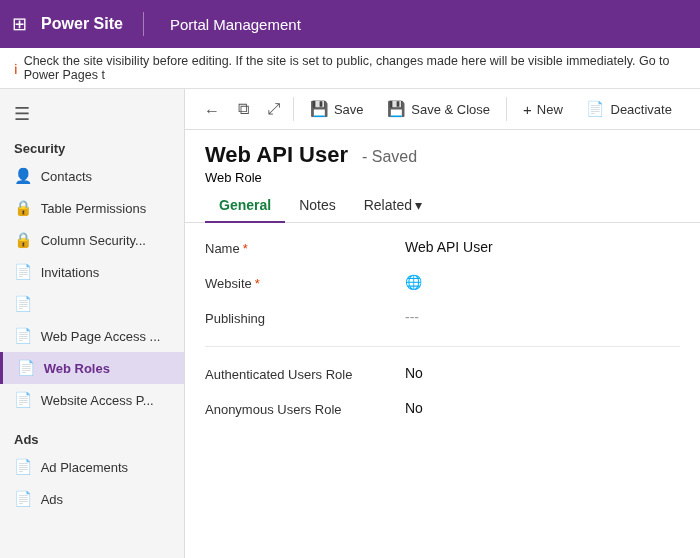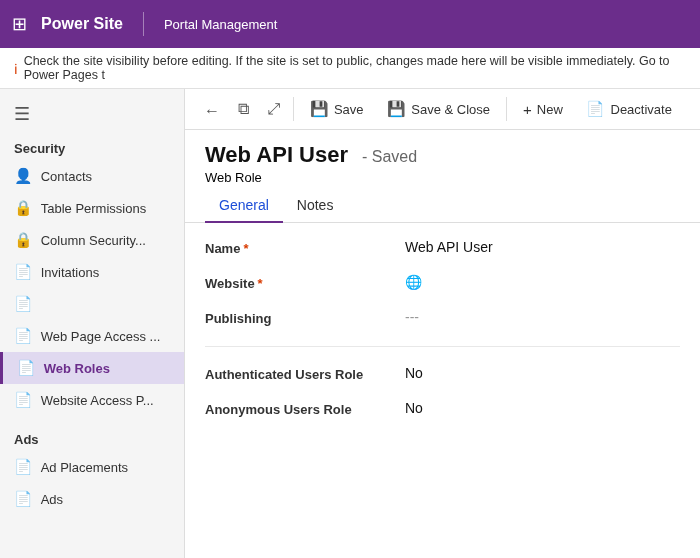--- a/index.html
+++ b/index.html
@@ -12,21 +12,21 @@
       display: flex;
       align-items: center;
       padding: 0 12px;
       height: 48px;
       flex-shrink: 0;
       gap: 10px;
     }
     .topbar-grid-icon { font-size: 18px; cursor: pointer; margin-right: 4px; }
     .topbar-app-name { font-weight: 700; font-size: 16px; }
     .topbar-divider { width: 1px; height: 24px; background: rgba(255,255,255,0.4); margin: 0 10px; }
-    .topbar-module { font-size: 13px; font-weight: 400; }
+    .topbar-module { font-size: 15px; font-weight: 400; margin-left: 6px; }
 
     
     .warning-bar {
       background: #fff;
       border-bottom: 1px solid #e0e0e0;
       padding: 6px 14px;
       font-size: 12.5px;
       color: #333;
       display: flex;
       align-items: center;
@@ -156,23 +156,23 @@
     }
     .tab {
       padding: 8px 14px;
       cursor: pointer;
       font-size: 14px;
       color: #333;
       border-bottom: 2px solid transparent;
       margin-bottom: -1px;
     }
     .tab.active {
-      color: #1d4ed8;
+      color: #15803d;
       border-bottom: 2px solid #6b2d8b;
-      font-weight: 400;
+      font-weight: 700;
     }
     .tab-related {
       display: flex;
       align-items: center;
       gap: 3px;
     }
 
     
     .form-content {
       flex: 1;
@@ -186,21 +186,20 @@
       display: flex;
       align-items: flex-start;
       margin-bottom: 18px;
     }
     .form-label {
       width: 200px;
       font-size: 13px;
       color: #333;
       padding-top: 2px;
       flex-shrink: 0;
-      font-weight: bold;
     }
     .form-required {
       color: #d83b01;
       margin-left: 3px;
     }
     .form-value {
       flex: 1;
       font-size: 14px;
       color: #111;
     }
@@ -312,20 +311,24 @@
       <div>
         <span class="record-title">Web API User</span>
         <span class="record-title-suffix">- Saved</span>
       </div>
       <div class="record-subtitle">Web Role</div>
     </div>
 
     <div class="tabs">
       <div class="tab active">General</div>
       <div class="tab">Notes</div>
+      <div class="tab tab-related">
+        <span>Related</span>
+        <span>▾</span>
+      </div>
     </div>
 
     <div class="form-content">
 
       <div class="form-section">
 
         <div class="form-row">
           <div class="form-label">
             Name<span class="form-required">*</span>
           </div>

